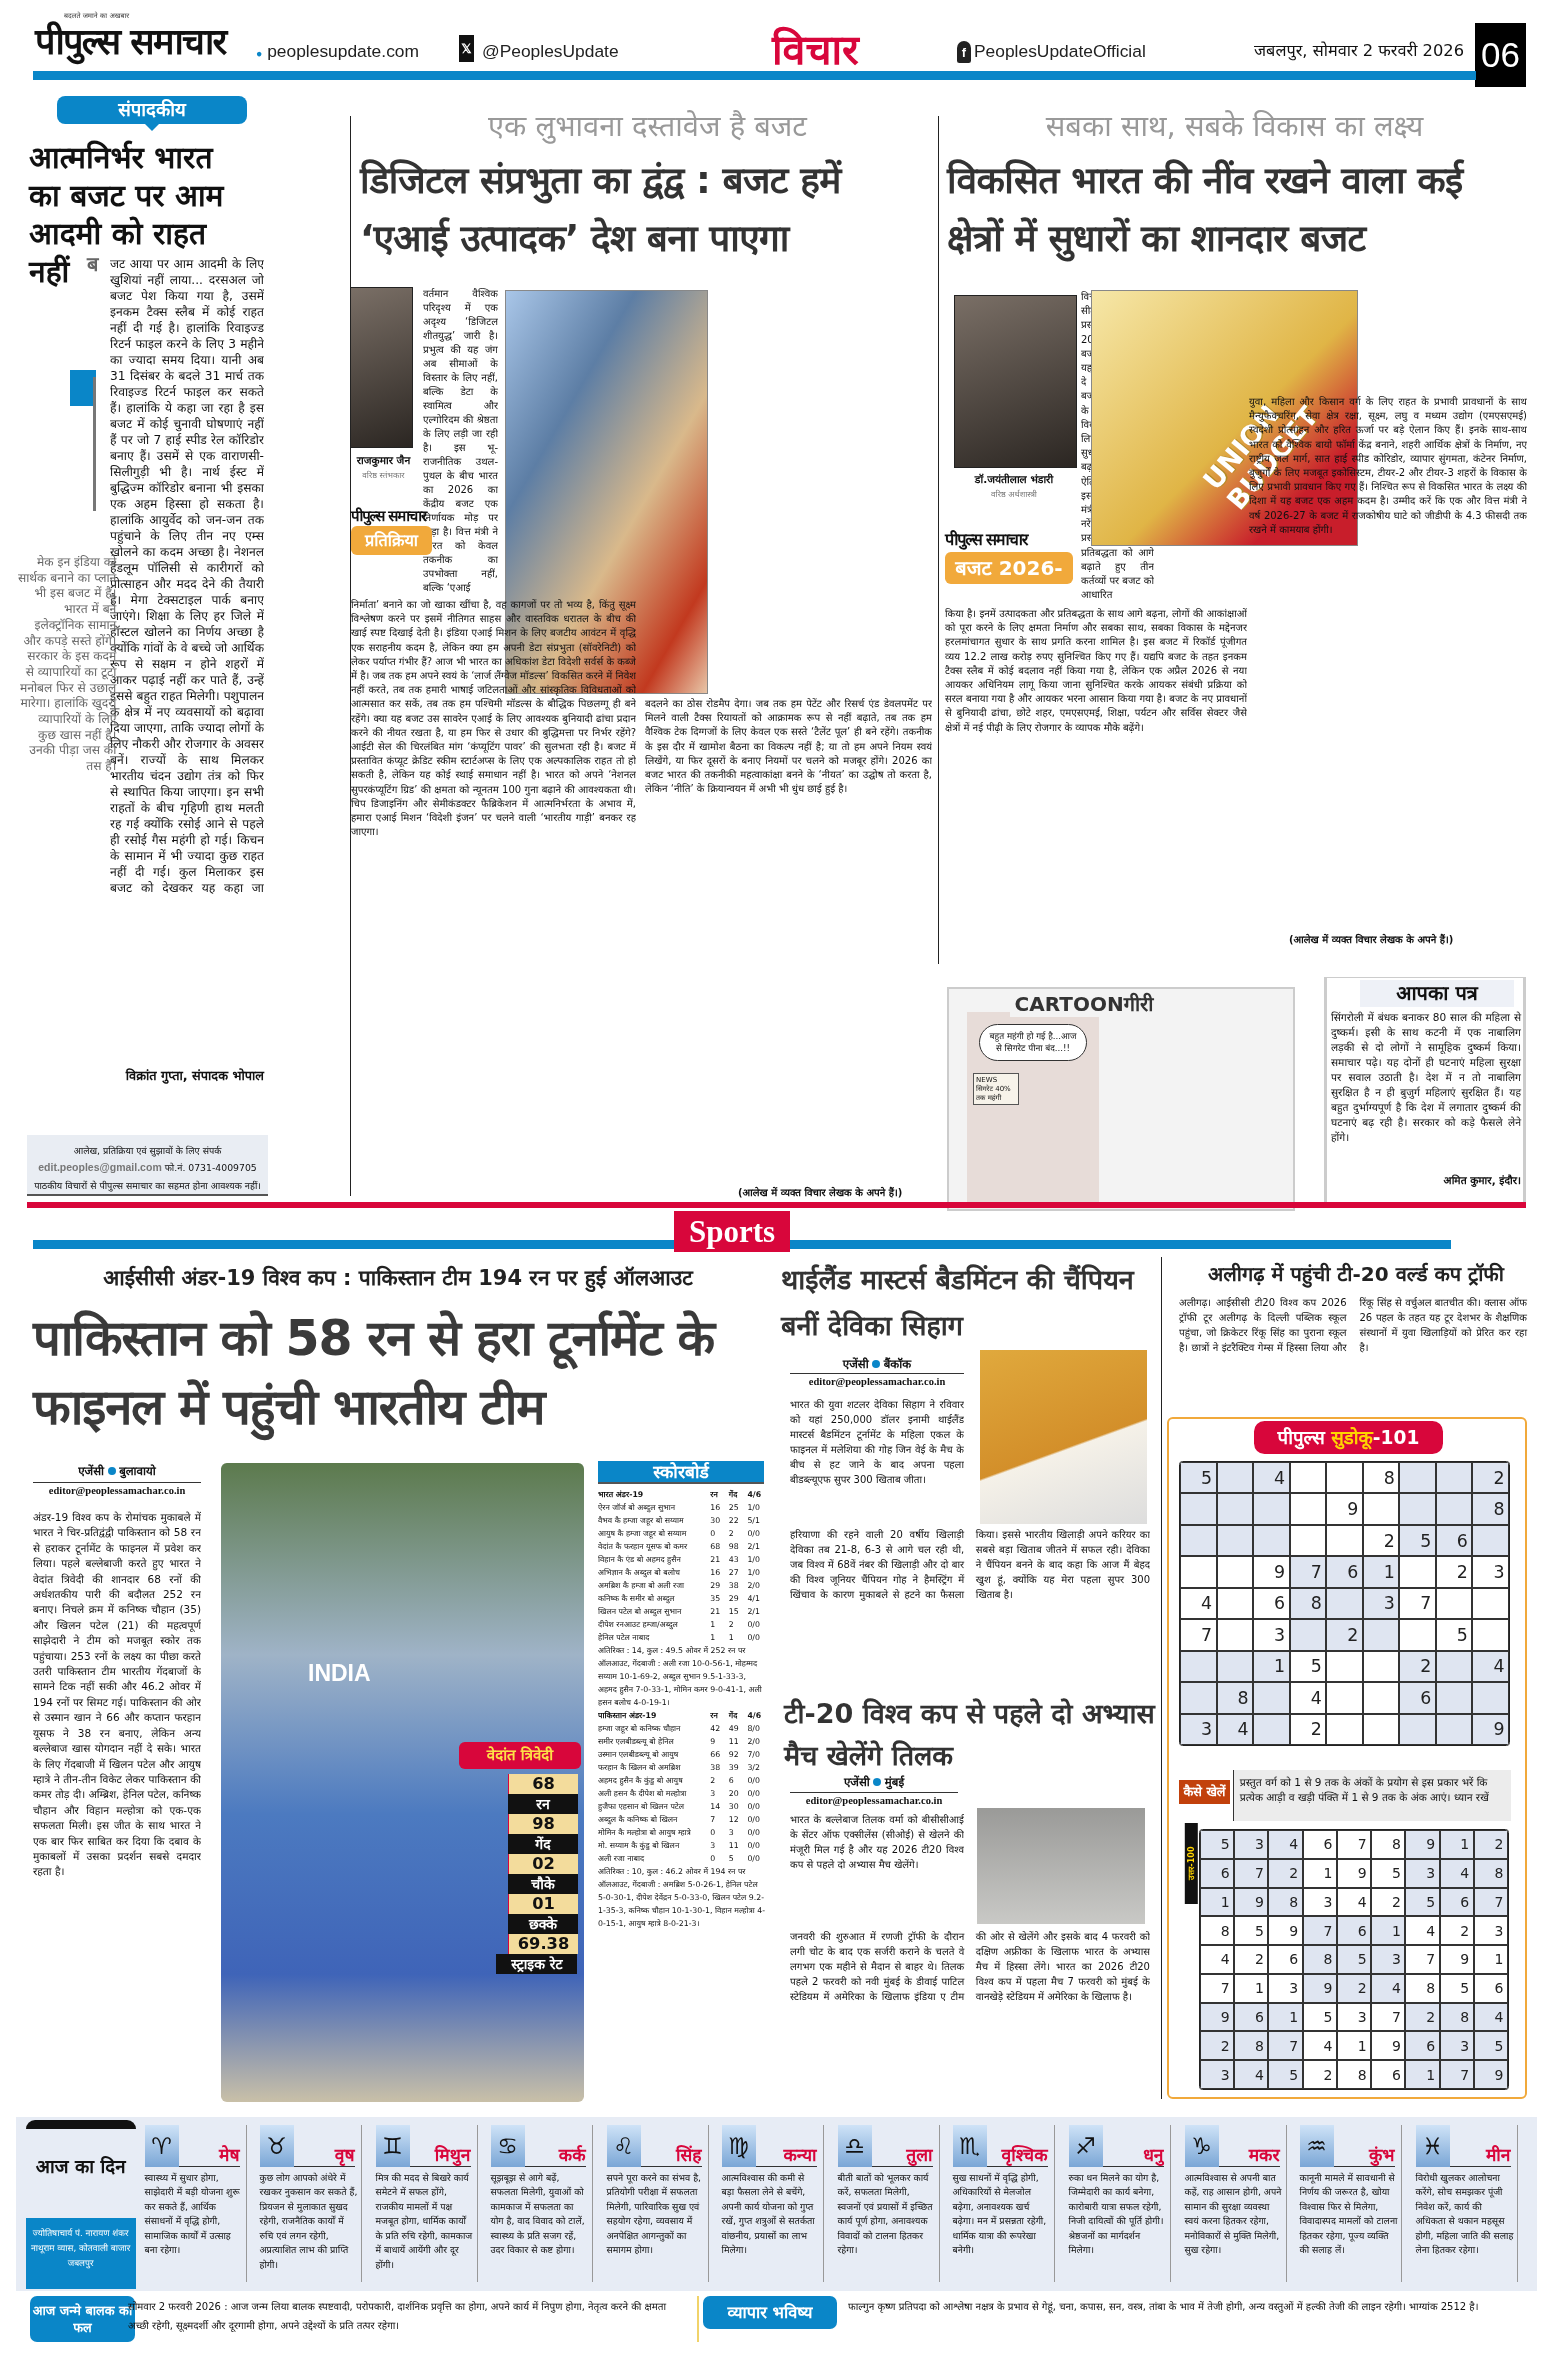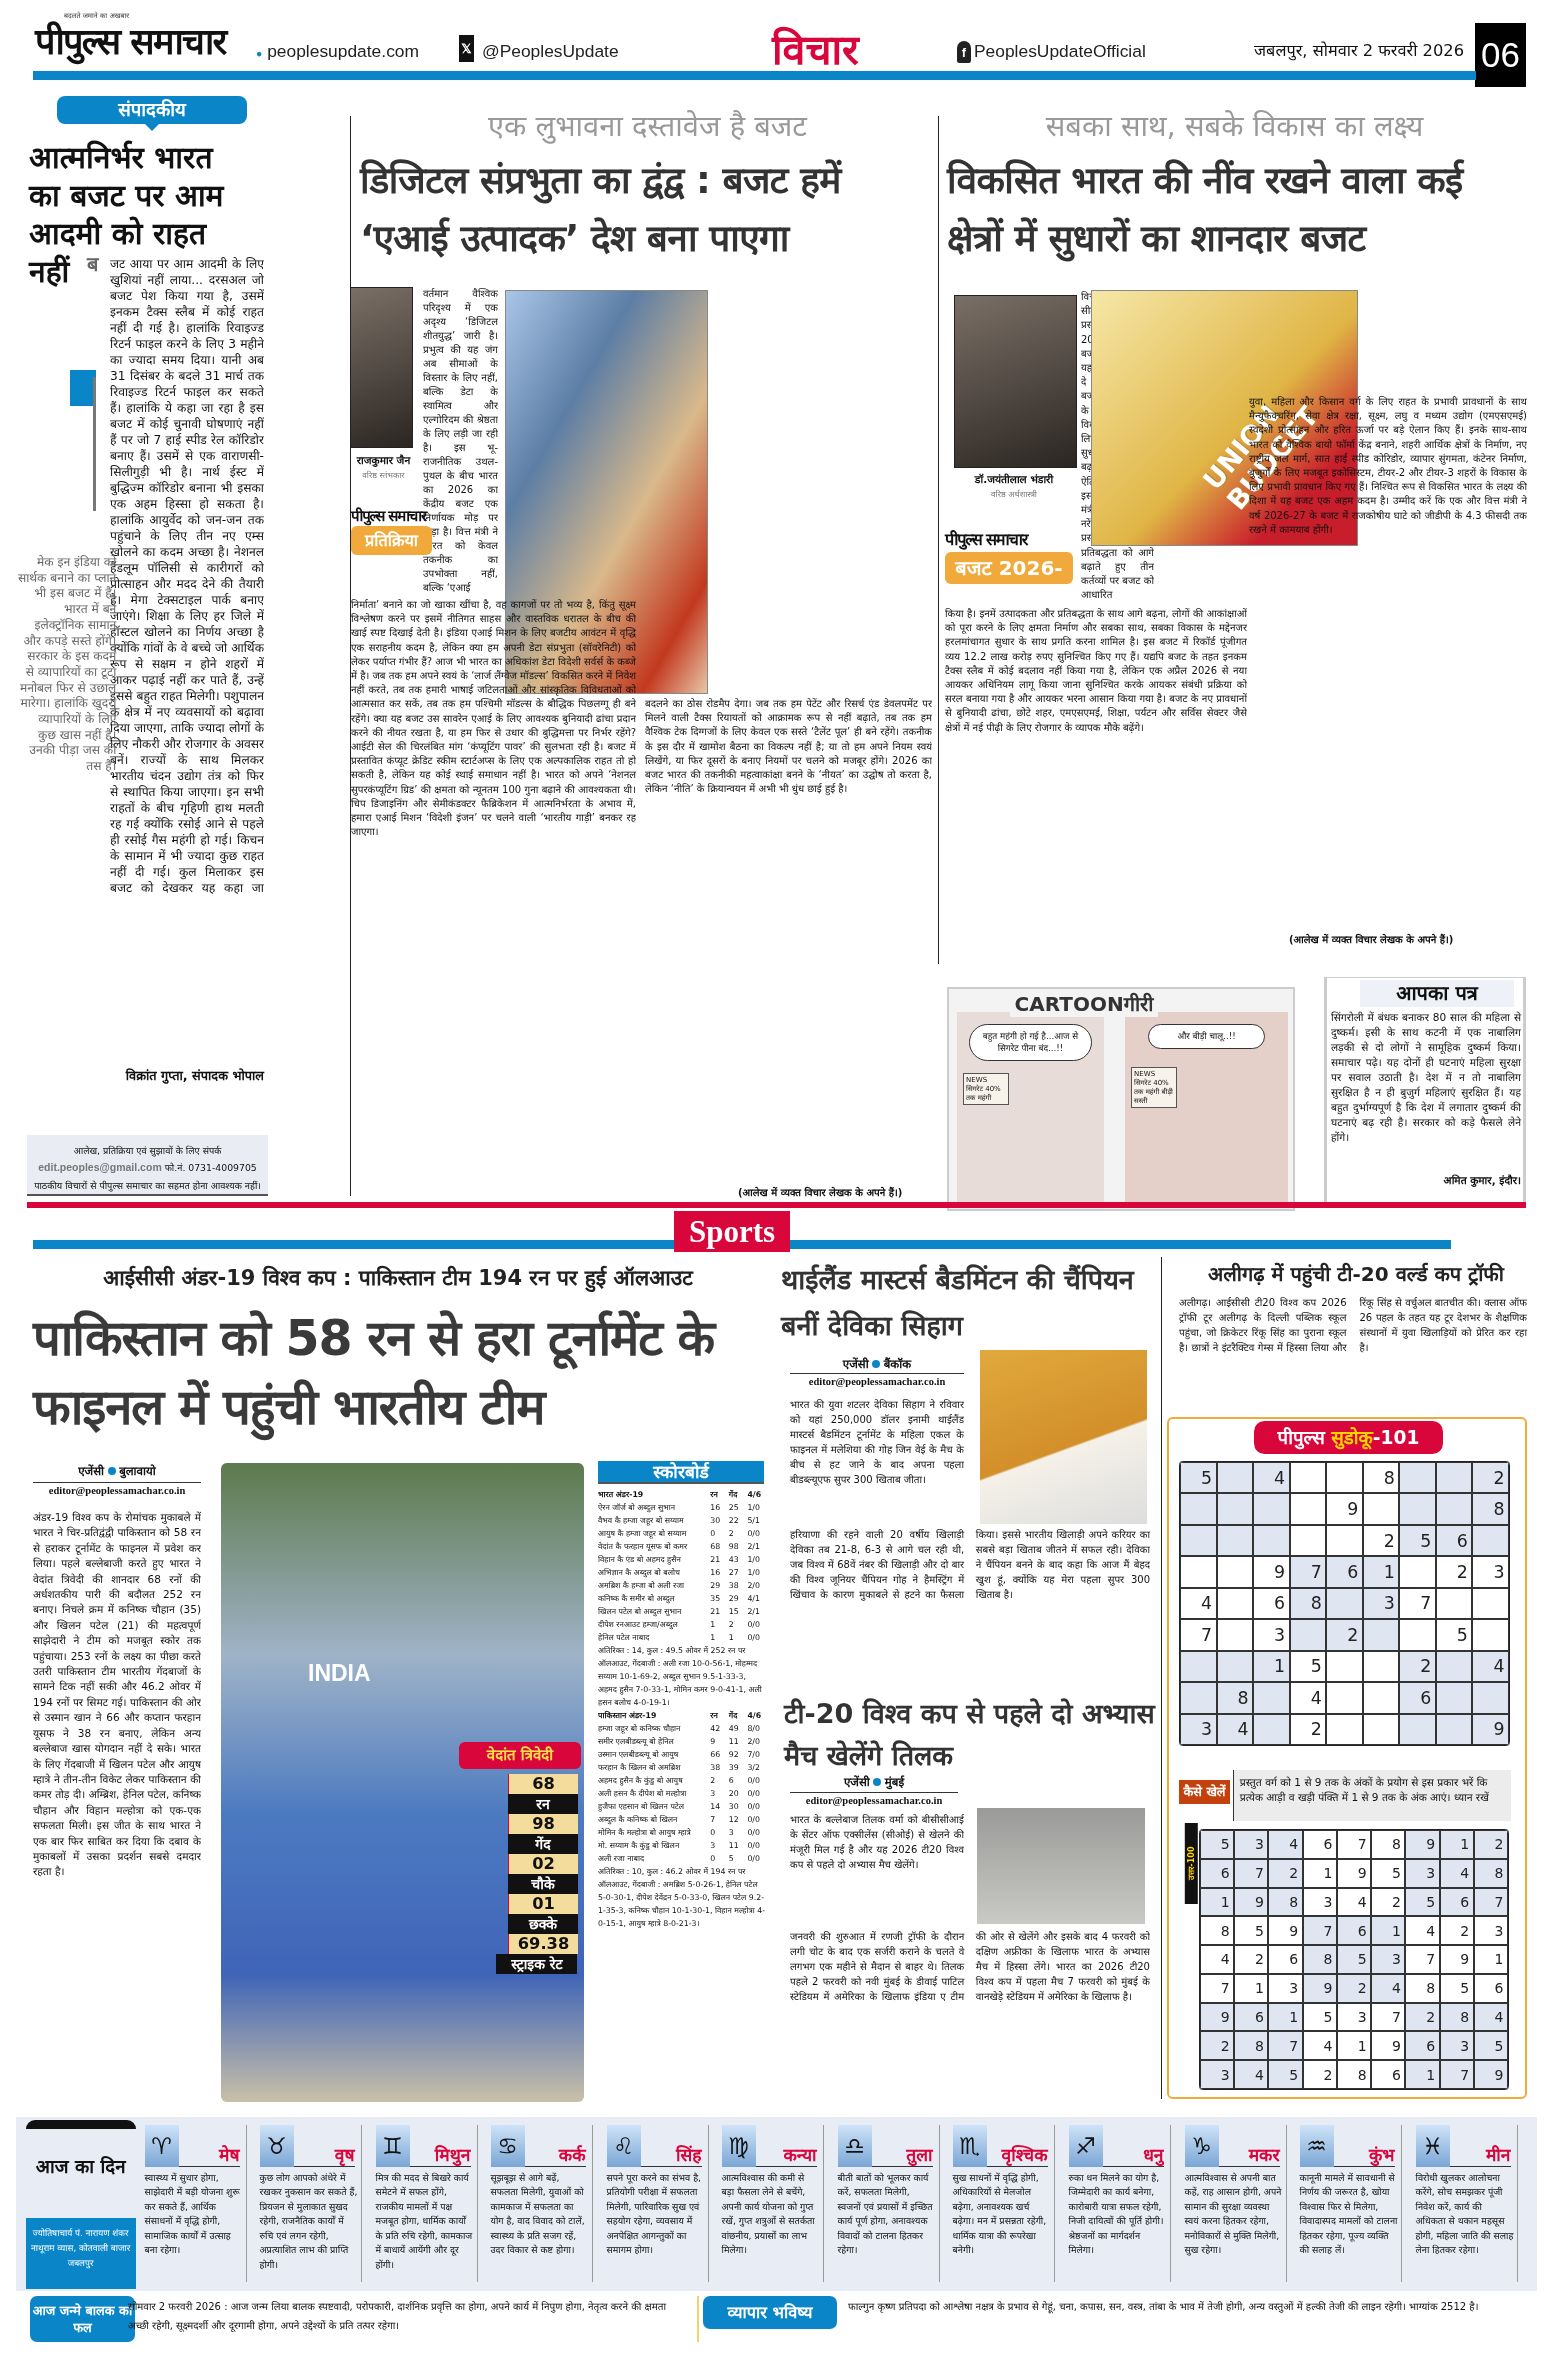--- a/index.html
+++ b/index.html
@@ -183,27 +183,23 @@
 <div class="abs mini-logo" style="left:945px;top:528px;width:128px;font-size:16.3px;">पीपुल्स समाचार</div>
 <div class="abs orange-badge" style="left:945px;top:552px;width:128px;height:32px;line-height:32px;">बजट 2026-27</div>
 <div class="abs illus2">
     <span>UNION BUDGET</span>
   </div>
 <div class="abs col-text" style="left:945px;top:607px;width:302px;height:348px;overflow:hidden;font-size:10px;line-height:14.2px;">किया है। इनमें उत्पादकता और प्रतिबद्धता के साथ आगे बढ़ना, लोगों की आकांक्षाओं को पूरा करने के लिए क्षमता निर्माण और सबका साथ, सबका विकास के मद्देनजर हरलमांचागत सुधार के साथ प्रगति करना शामिल है। इस बजट में रिकॉर्ड पूंजीगत व्यय 12.2 लाख करोड़ रुपए सुनिश्चित किए गए हैं। यद्यपि बजट के तहत इनकम टैक्स स्लैब में कोई बदलाव नहीं किया गया है, लेकिन एक अप्रैल 2026 से नया आयकर अधिनियम लागू किया जाना सुनिश्चित करके आयकर संबंधी प्रक्रिया को सरल बनाया गया है और आयकर भरना आसान किया गया है। बजट के नए प्रावधानों से बुनियादी ढांचा, छोटे शहर, एमएसएमई, शिक्षा, पर्यटन और सर्विस सेक्टर जैसे क्षेत्रों में नई पीढ़ी के लिए रोजगार के व्यापक मौके बढ़ेंगे।</div>
 <div class="abs col-text" style="left:1249px;top:395px;width:278px;height:534px;overflow:hidden;font-size:10px;line-height:14.2px;">युवा, महिला और किसान वर्ग के लिए राहत के प्रभावी प्रावधानों के साथ मैन्युफैक्चरिंग, सेवा क्षेत्र रक्षा, सूक्ष्म, लघु व मध्यम उद्योग (एमएसएमई) स्वदेशी प्रोत्साहन और हरित ऊर्जा पर बड़े ऐलान किए हैं। इनके साथ-साथ भारत को वैश्विक बायो फॉर्मा केंद्र बनाने, शहरी आर्थिक क्षेत्रों के निर्माण, नए राष्ट्रीय जल मार्ग, सात हाई स्पीड कोरिडोर, व्यापार सुंगमता, कंटेनर निर्माण, बुजुर्गों के लिए मजबूत इकोसिस्टम, टीयर-2 और टीयर-3 शहरों के विकास के लिए प्रभावी प्रावधान किए गए हैं। निश्चित रूप से विकसित भारत के लक्ष्य की दिशा में यह बजट एक अहम कदम है। उम्मीद करें कि एक और वित्त मंत्री ने वर्ष 2026-27 के बजट में राजकोषीय घाटे को जीडीपी के 4.3 फीसदी तक रखने में कामयाब होंगी।</div>
 <div class="abs" style="left:1289px;top:932px;font:bold 10px 'DejaVu Sans',sans-serif;">(आलेख में व्यक्त विचार लेखक के अपने हैं।)</div>
 
 <div class="abs cartoon">
-  <div class="abs panel" style="left:8px;top:23px;width:147px;height:192px;">
+  <div class="abs panel" style="left:18px;top:23px;width:132px;height:192px;">
     <div style="margin:11.6px 11.6px 0;font:8.7px 'DejaVu Sans',sans-serif;background:#fff;border:0.6px solid #333;border-radius:23px;padding:5.8px;text-align:center;">बहुत महंगी हो गई है...आज से सिगरेट पीना बंद...!!</div>
     <div style="margin:11.6px 0 0 5.8px;width:46px;background:#f7f3ea;border:0.6px solid #555;font:7px 'DejaVu Sans',sans-serif;padding:2.3px;">NEWS सिगरेट 40% तक महंगी</div>
-  </div>
-  <div class="abs panel" style="left:176px;top:23px;width:163px;height:192px;background:#e4cfc9;">
-    <div style="margin:11.6px 23px 0;font:8.7px 'DejaVu Sans',sans-serif;background:#fff;border:0.6px solid #333;border-radius:23px;padding:5.8px;text-align:center;">और बीड़ी चालू..!!</div>
-    <div style="margin:17.4px 0 0 5.8px;width:46px;background:#f7f3ea;border:0.6px solid #555;font:7px 'DejaVu Sans',sans-serif;padding:2.3px;">NEWS सिगरेट 40% तक महंगी बीड़ी सस्ती</div>
   </div>
 </div>
 <div class="abs cartoon-title">CARTOONगीरी</div>
 
 <div class="abs letter"></div>
 <div class="abs letter-title">आपका पत्र</div>
 <div class="abs letter-body">सिंगरोली में बंधक बनाकर 80 साल की महिला से दुष्कर्म। इसी के साथ कटनी में एक नाबालिग लड़की से दो लोगों ने सामूहिक दुष्कर्म किया। समाचार पढ़े। यह दोनों ही घटनाएं महिला सुरक्षा पर सवाल उठाती है। देश में न तो नाबालिग सुरक्षित है न ही बुजुर्ग महिलाएं सुरक्षित हैं। यह बहुत दुर्भाग्यपूर्ण है कि देश में लगातार दुष्कर्म की घटनाएं बढ़ रही है। सरकार को कड़े फैसले लेने होंगे।</div>
 <div class="abs letter-sign">अमित कुमार, इंदौर।</div>
 
 <div class="abs redrule red"></div>

